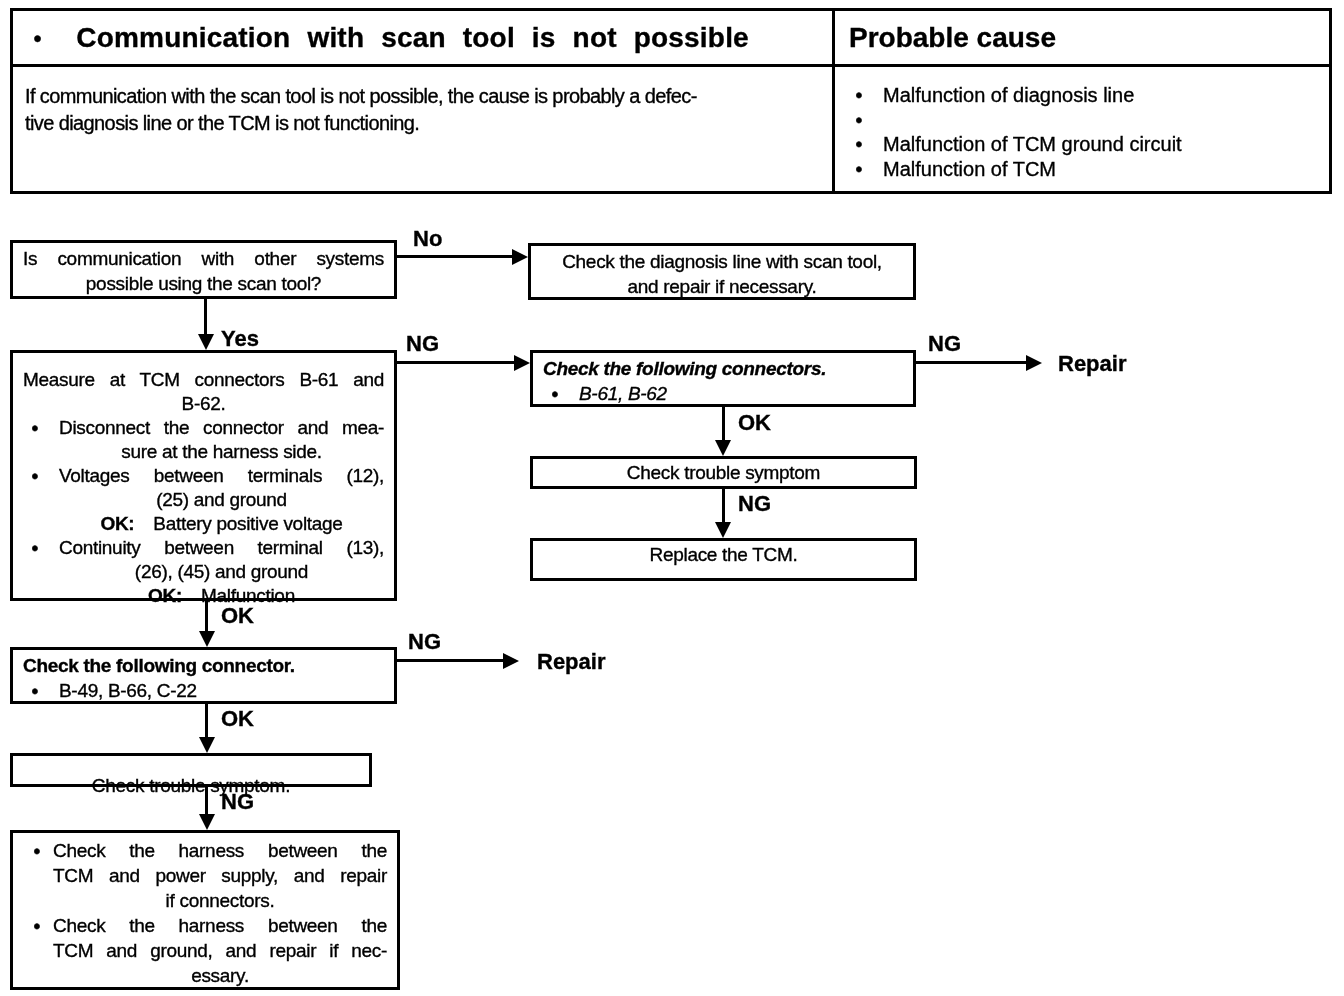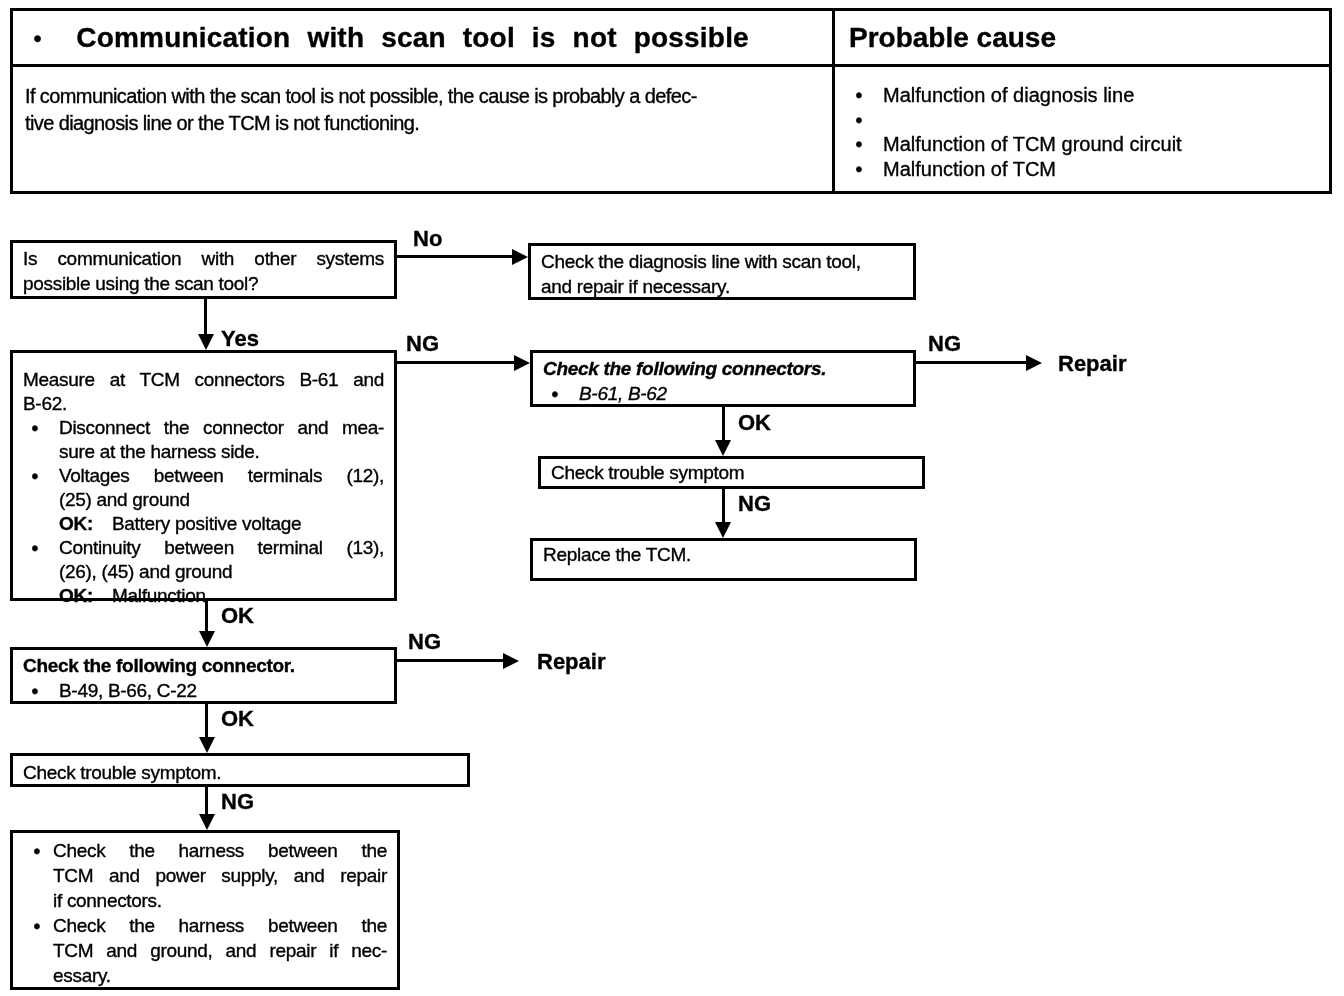--- a/index.html
+++ b/index.html
@@ -52,21 +52,21 @@
   .cause-dot { width: 28px; font-size: 13px; line-height: 24.5px; }
   .dot-lg { font-size: 15px; }
 
   
   .fbox {
     position: absolute;
     border: 3px solid #000; background: #fff;
     font-size: 19px; line-height: 25px; letter-spacing: -0.3px;
     padding: 3px 10px;
   }
-  .fbox .nw { white-space: nowrap; }
+  .fbox .nw { white-space: nowrap; text-align: center; }
   .jl { text-align: justify; text-align-last: justify; }
   .fbox-title { font-weight: bold; white-space: nowrap; }
   .item-row { display: flex; }
   .item-dot { width: 36px; padding-left: 8px; font-size: 13px; line-height: 25px; }
   .brow { display: flex; }
   .bdot { flex: 0 0 36px; padding-left: 8px; font-size: 13px; line-height: 24px; }
   .btext { flex: 1; line-height: 24px; }
   .okline b { margin-right: 19px; }
 
   .box-measure { line-height: 24px; padding-top: 15px; }
@@ -169,37 +169,37 @@
   </div>
 
   <div class="fbox" style="left:530px; top:350px; width:386px; height:57px;font-style:italic;">
     <div class="fbox-title">Check the following connectors.</div>
     <div class="item-row">
       <span class="item-dot">●</span>
       <span class="nw">B-61, B-62</span>
     </div>
   </div>
 
-  <div class="fbox" style="left:530px; top:456px; width:387px; height:33px; padding-top:1px; line-height:26px;margin-left:8px;">
+  <div class="fbox" style="left:530px; top:456px; width:387px; height:33px; padding-top:1px; line-height:26px;">
     <div class="nw">Check trouble symptom</div>
   </div>
 
   <div class="fbox" style="left:530px; top:538px; width:387px; height:43px; padding-top:1px; line-height:26px;">
     <div class="nw">Replace the TCM.</div>
   </div>
 
   <div class="fbox" style="left:10px; top:647px; width:387px; height:57px;">
     <div class="fbox-title">Check the following connector.</div>
     <div class="item-row">
       <span class="item-dot">●</span>
       <span class="nw">B-49, B-66, C-22</span>
     </div>
   </div>
 
-  <div class="fbox" style="left:10px; top:753px; width:460px; height:34px; padding-top:4px; line-height:26px;">
+  <div class="fbox" style="left:10px; top:753px; width:362px; height:34px; padding-top:17px; line-height:26px;">
     <div class="nw">Check trouble symptom.</div>
   </div>
 
   <div class="fbox box-harness" style="left:10px; top:830px; width:390px; height:160px; padding-top:5px;">
     <div class="brow">
       <span class="bdot">●</span>
       <span class="btext">
         <div class="jl">Check the harness between the</div>
         <div class="jl">TCM and power supply, and repair</div>
         <div class="nw">if connectors.</div>

